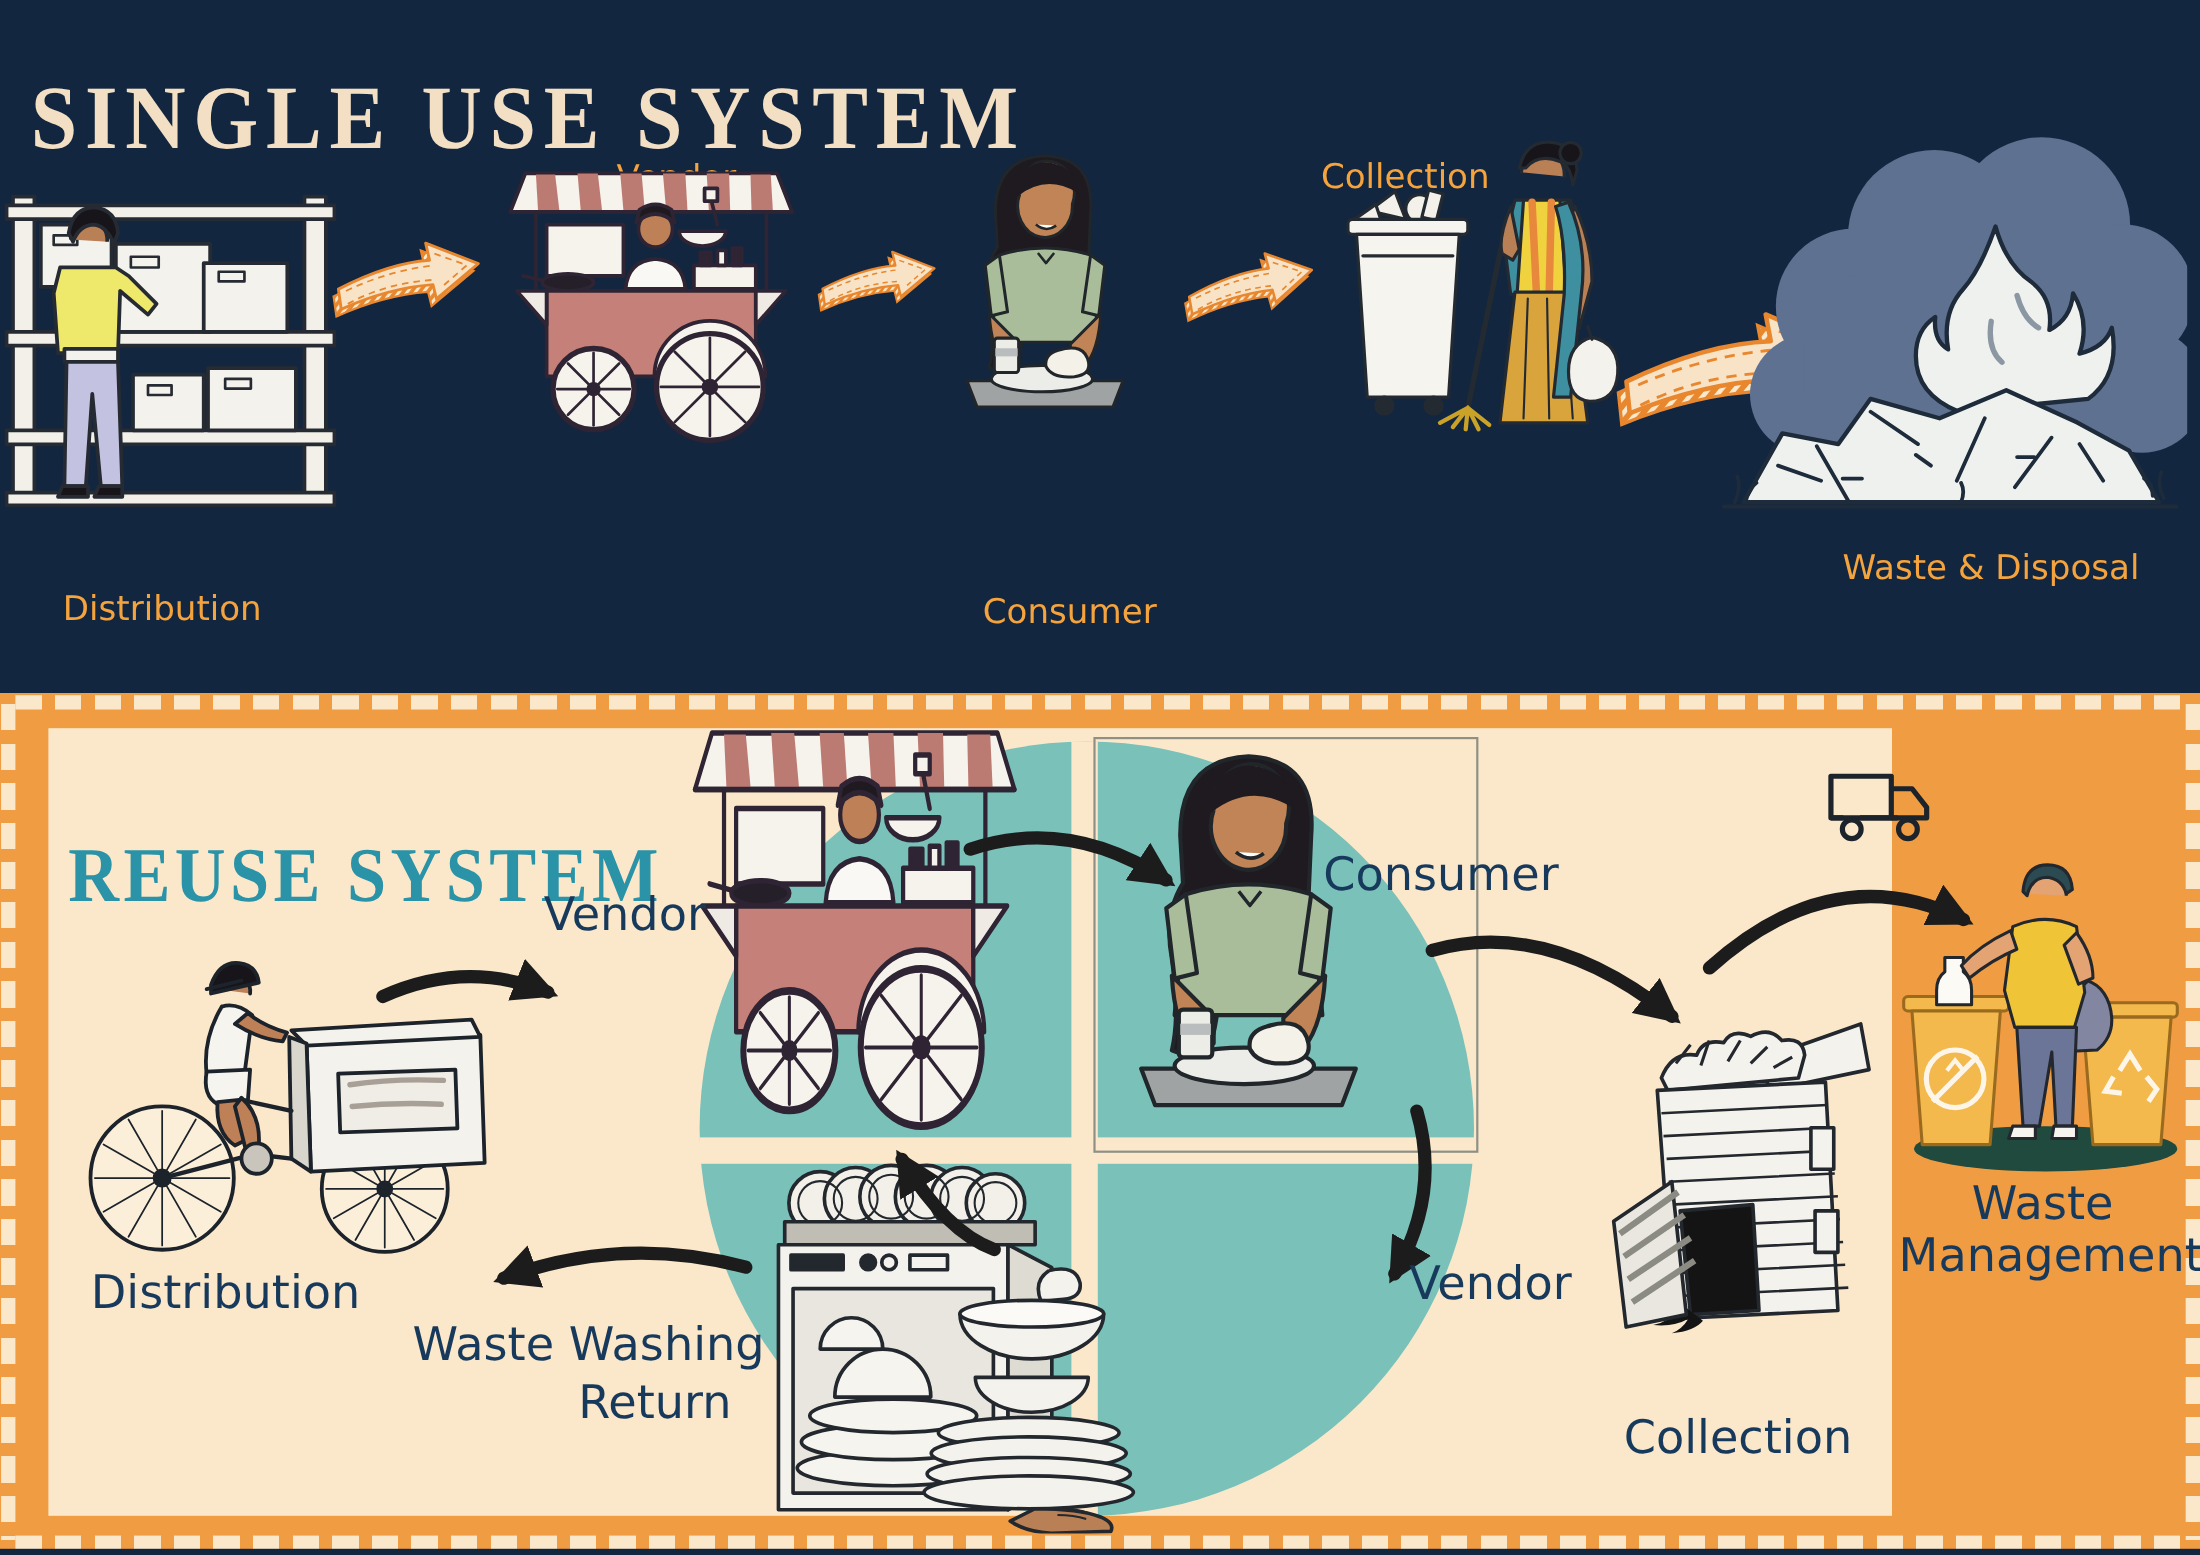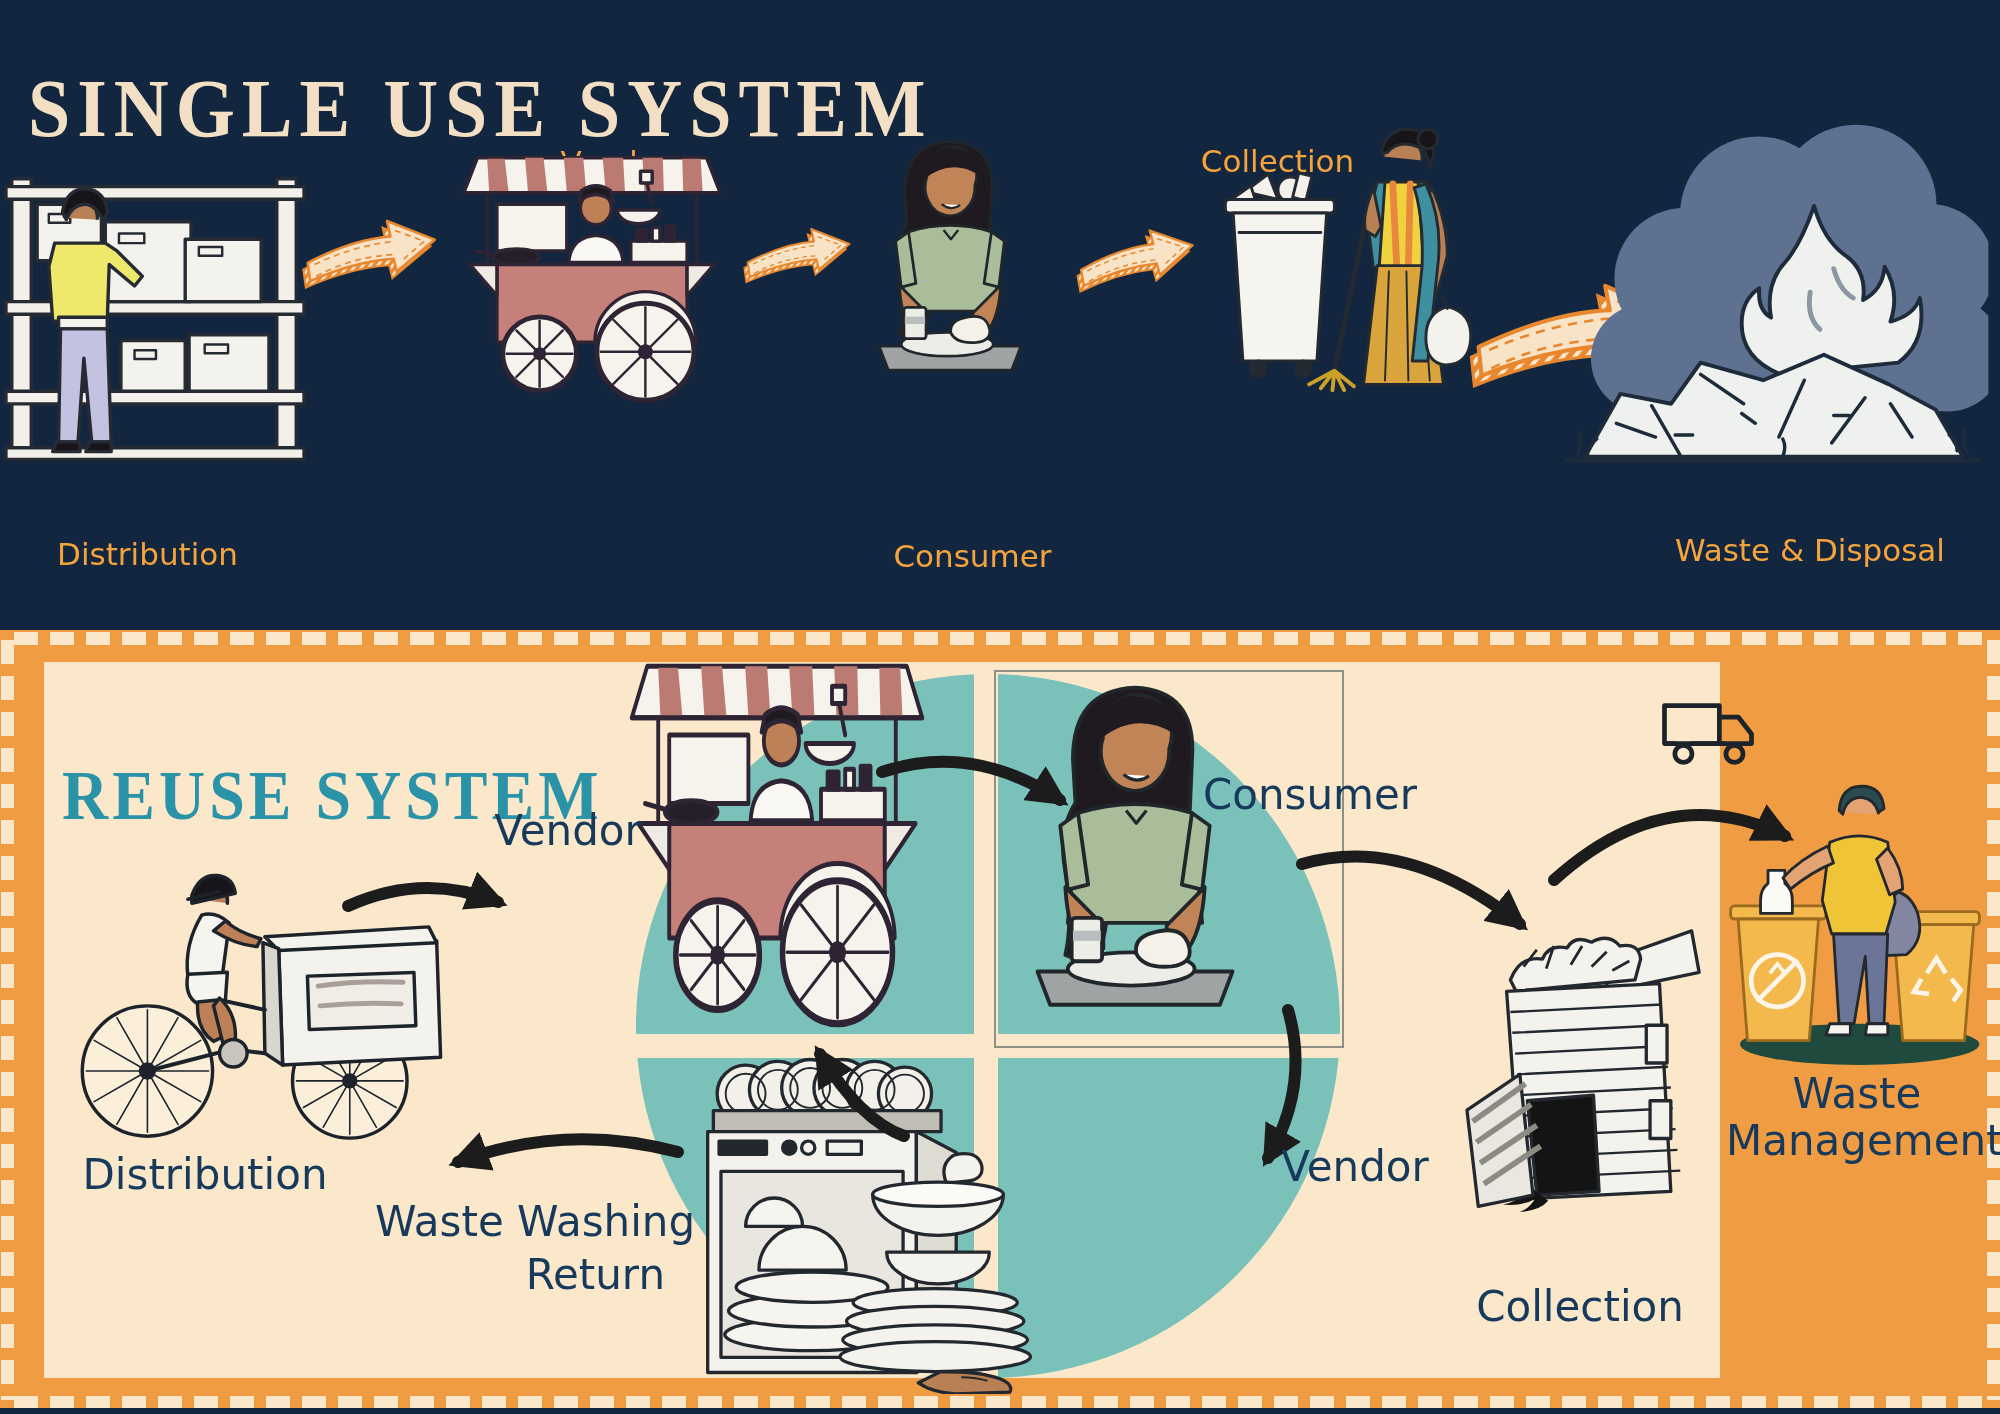--- a/index.html
+++ b/index.html
@@ -418,21 +418,21 @@
 <div class="ill" style="left:1552px;top:112px">
   <svg width="442" height="372" viewBox="0 0 440 380">
         <use href="#s-waste"></use>
       </svg>
     </div>
 
 <div class="lbl-top" style="left:520px;top:144px;width:190px">Vendor</div>
 <div class="lbl-top" style="left:1180px;top:143px;width:195px">Collection</div>
 <div class="lbl-top" style="left:30px;top:536px;width:235px">Distribution</div>
 <div class="lbl-top" style="left:875px;top:538px;width:195px">Consumer</div>
-<div class="lbl-top" style="left:1660px;top:532px;width:300px">Waste &amp; Disposal</div>
+<div class="lbl-top" style="left:1660px;top:498px;width:300px">Waste &amp; Disposal</div>
 
 <section class="sec-reuse"></section>
 <div class="stitch-h" style="left:14px;top:632px;width:1972px"></div>
 <div class="stitch-h" style="left:14px;top:1396px;width:1972px"></div>
 <div class="stitch-v" style="left:1px;top:640px;height:760px"></div>
 <div class="stitch-v" style="left:1987px;top:640px;height:760px"></div>
 <div class="panel"></div>
 <div class="navy-strip"></div>
 
 <div class="circle"></div>

